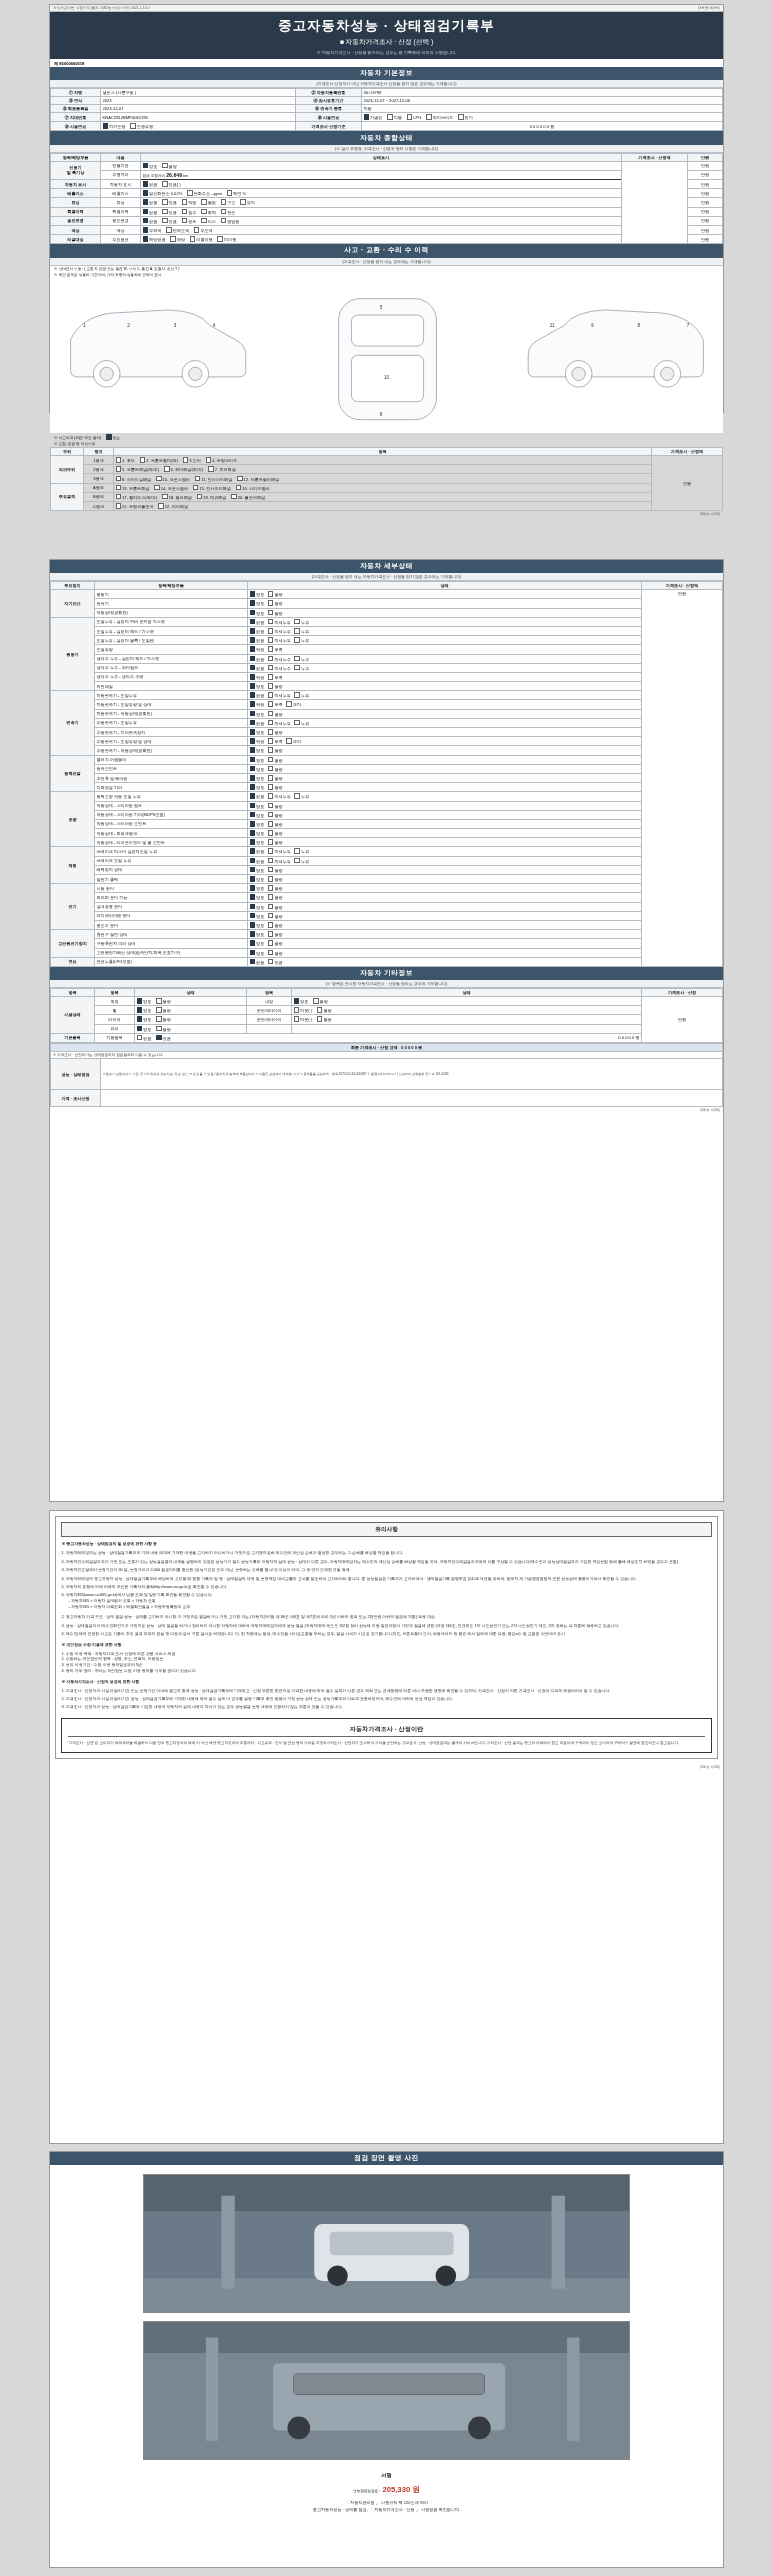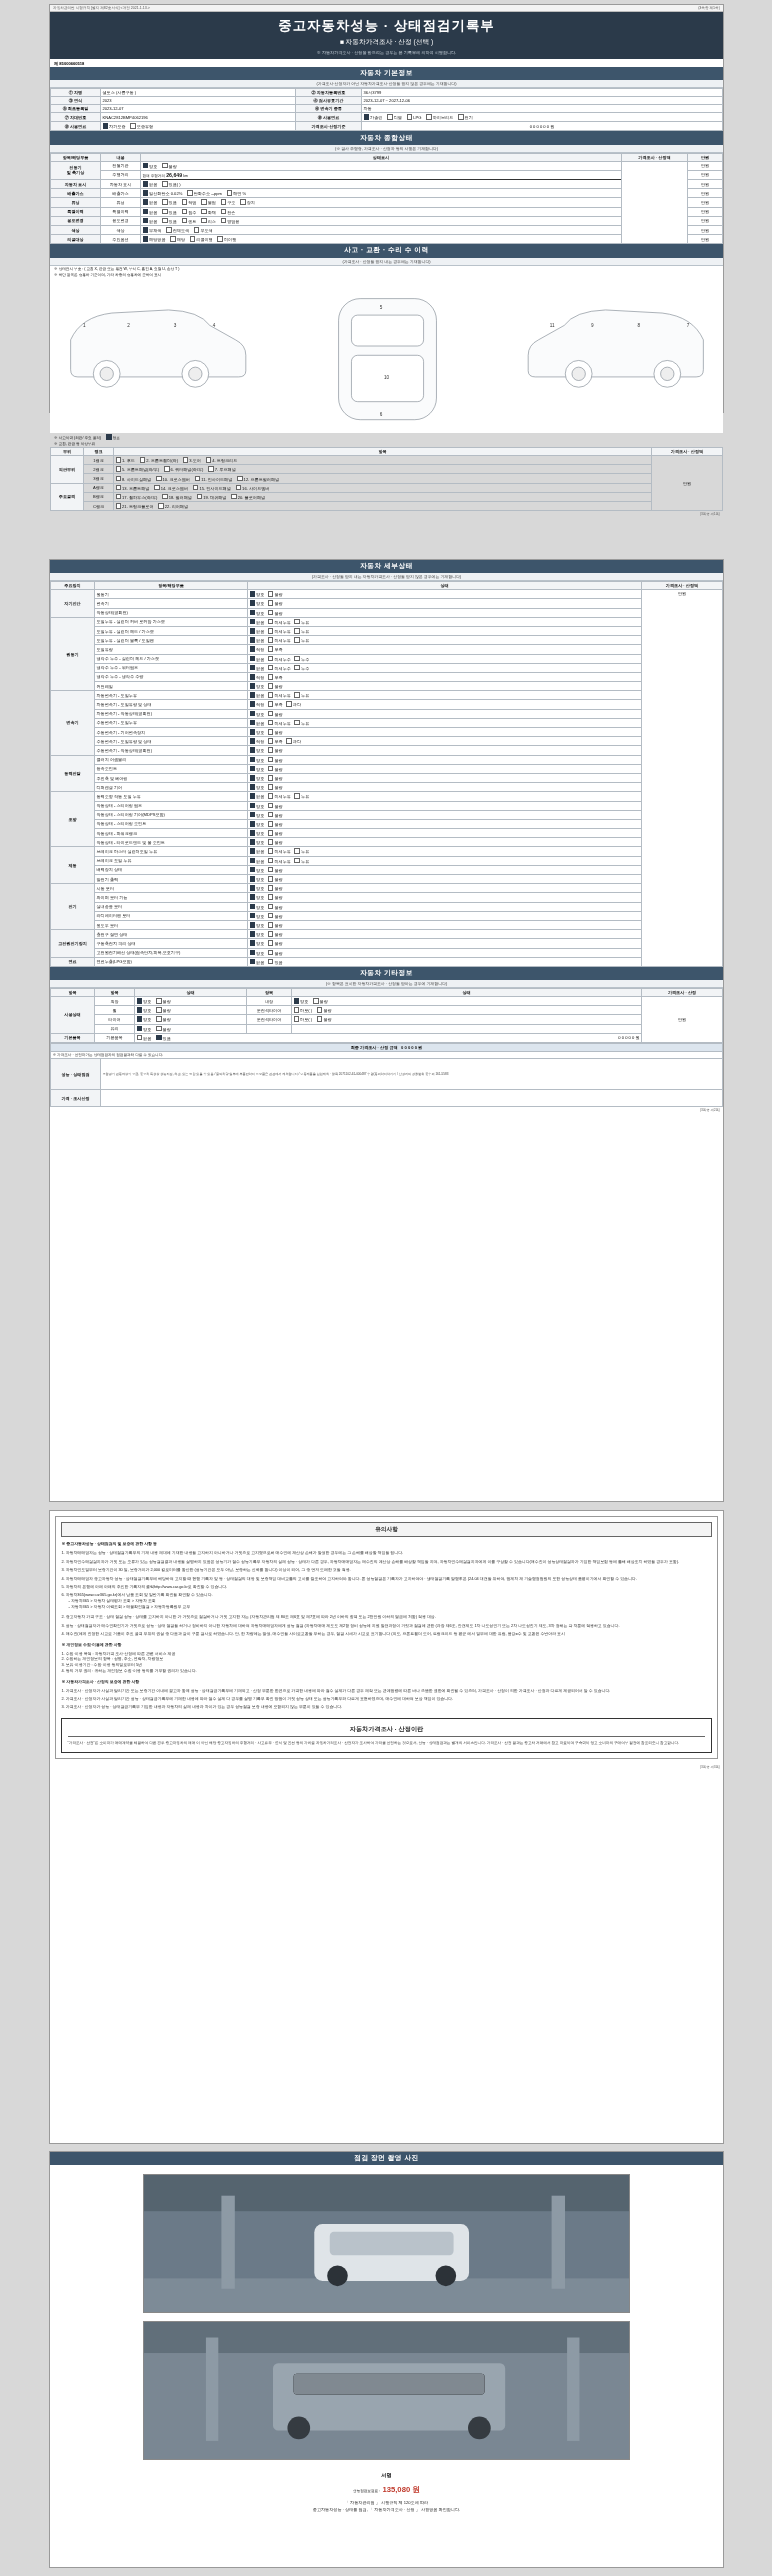--- a/index.html
+++ b/index.html
@@ -671,21 +671,21 @@
           <circle cx="300" cy="205" r="22" fill="#353b41"></circle>
           <circle cx="650" cy="205" r="22" fill="#353b41"></circle>
           <rect x="120" y="30" width="24" height="200" fill="#8d9aa5"></rect>
           <rect x="820" y="30" width="24" height="200" fill="#8d9aa5"></rect>
         </svg>
       </div>
     </div>
     <div class="sig">서명</div>
     <div style="text-align:center;padding:3.1px 0 5.2px 0;">
       <span class="small">성능점검보험료 :</span>
-      <span class="pricered">135,080 원</span>
+      <span class="pricered">205,330 원</span>
     </div>
     <div style="text-align:center;font-size:4.1px;color:#222;line-height:1.6;padding-bottom:5.2px;">
       <div>「 자동차관리법 」 시행규칙 제 120조에 따라</div>
       <div>중고자동차성능 · 상태를 점검, 「 자동차가격조사 · 산정 」 사항없음 확인합니다.</div>
     </div>
   </div>
 
 </div>
 
 

